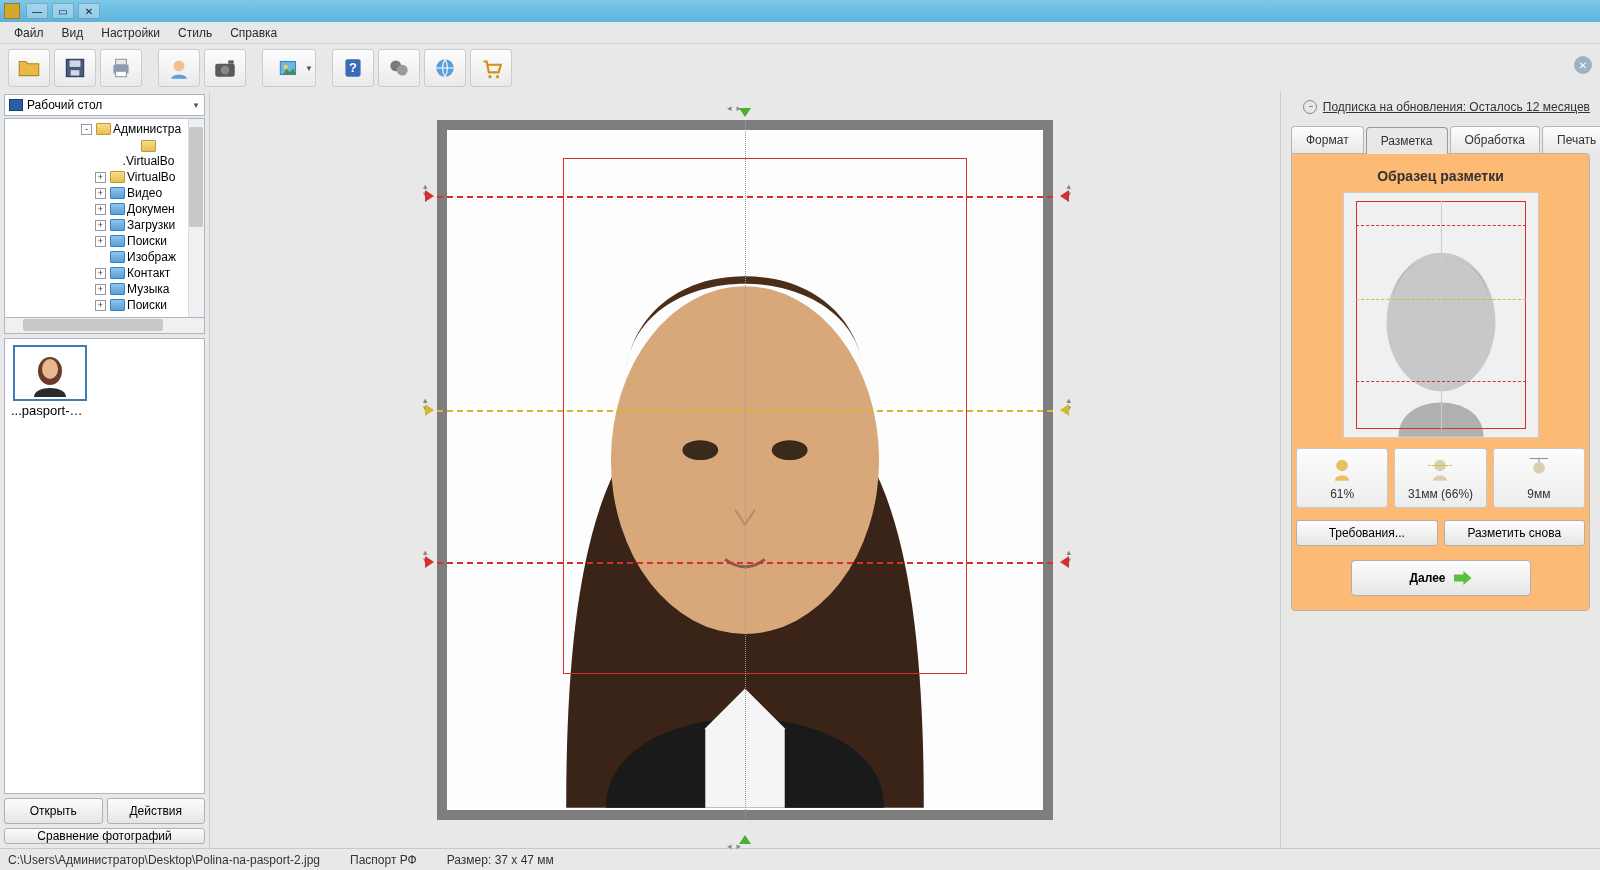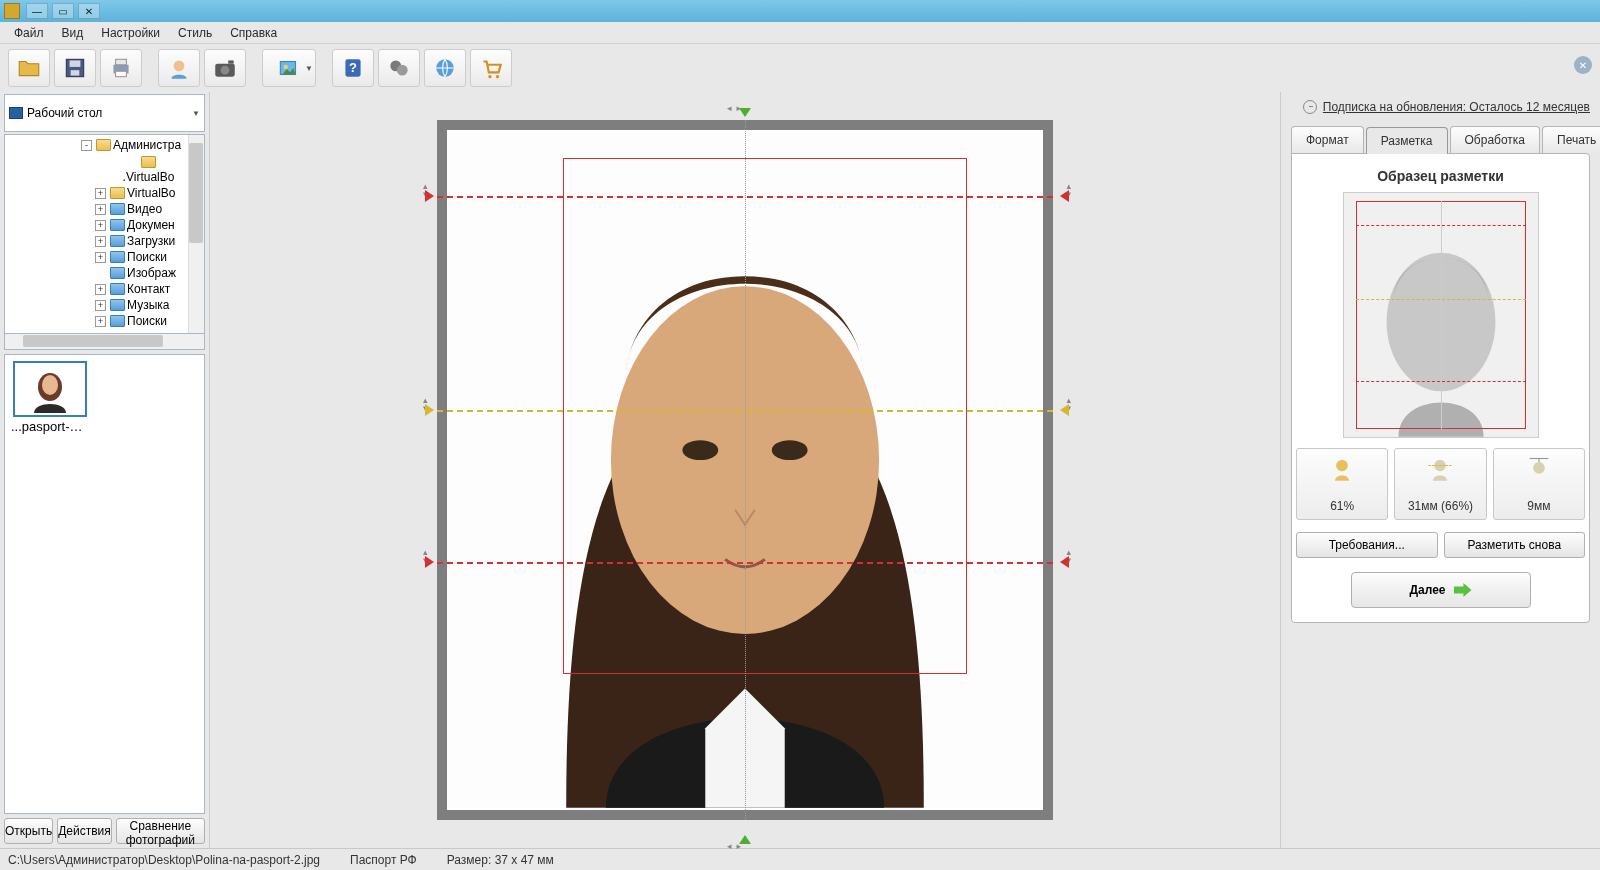--- a/index.html
+++ b/index.html
@@ -26,39 +26,39 @@
 .close-hint { position: absolute; right: 8px; top: 12px; width: 18px; height: 18px; border-radius: 50%; background: #9bb3c5; color: #fff; font-size: 10px; display: flex; align-items: center; justify-content: center; cursor: pointer; }
 .subscription { position: absolute; right: 110px; font-size: 12px; color: #333; display: flex; align-items: center; gap: 6px; text-decoration: underline; }
 .subscription .clock { width: 14px; height: 14px; border: 1.5px solid #888; border-radius: 50%; position: relative; }
 .subscription .clock::after { content: ''; position: absolute; width: 4px; height: 1px; background: #888; top: 5px; left: 5px; }
 
 
 .main { display: flex; height: 756px; }
 
 
 .sidebar { width: 210px; background: #e8e8e8; border-right: 1px solid #ccc; display: flex; flex-direction: column; padding: 2px 4px 4px 4px; }
-.loc-dropdown { height: 38px; background: #fff; border: 1px solid #a9b7c9; display: flex; align-items: center; padding: 0 4px; gap: 4px; cursor: pointer; }
+.loc-dropdown { height: 22px; background: #fff; border: 1px solid #a9b7c9; display: flex; align-items: center; padding: 0 4px; gap: 4px; cursor: pointer; }
 .loc-dropdown .desk-icon { width: 14px; height: 12px; background: #2a5fa3; border: 1px solid #1a3f73; }
 .loc-dropdown .arrow { margin-left: auto; font-size: 8px; color: #555; }
 .tree { flex: 0 0 200px; background: #fff; border: 1px solid #a9b7c9; margin-top: 2px; overflow: auto; padding: 2px; position: relative; }
 .tree-scroll { position: absolute; right: 0; top: 0; bottom: 0; width: 16px; background: #f0f0f0; border-left: 1px solid #ddd; }
 .tree-thumb { position: absolute; right: 1px; top: 8px; width: 14px; height: 100px; background: #c8c8c8; border-radius: 2px; }
 .tree-node { display: flex; align-items: center; gap: 2px; padding: 1px 0; font-size: 12px; white-space: nowrap; cursor: pointer; }
 .tree-node .expand { width: 11px; height: 11px; border: 1px solid #999; background: #fff; display: flex; align-items: center; justify-content: center; font-size: 9px; color: #333; margin-right: 2px; }
 .tree-node .folder { width: 15px; height: 12px; background: linear-gradient(#f7dc8f, #e8c050); border: 1px solid #c09830; border-radius: 1px; }
 .tree-node .folder.blue { background: linear-gradient(#8fc5ef, #5a9ed8); border-color: #3a7eb8; }
 .tree-hscroll { height: 16px; background: #f0f0f0; border: 1px solid #a9b7c9; border-top: none; position: relative; }
 .tree-hscroll .hthumb { position: absolute; left: 18px; top: 1px; height: 12px; width: 140px; background: #c8c8c8; border-radius: 2px; }
 
 .thumbs { flex: 1; background: #fff; border: 1px solid #a9b7c9; margin-top: 4px; padding: 6px; overflow: auto; }
 .thumb { width: 78px; display: flex; flex-direction: column; align-items: center; gap: 2px; cursor: pointer; }
 .thumb-img { width: 74px; height: 56px; border: 2px solid #3a7eb8; background: #fff; display: flex; align-items: center; justify-content: center; }
 .thumb-label { font-size: 13px; max-width: 78px; overflow: hidden; text-overflow: ellipsis; white-space: nowrap; }
 
-.side-btns { margin-top: 4px; display: flex; flex-direction: row; gap: 4px; }
+.side-btns { margin-top: 4px; display: flex; flex-direction: column; gap: 4px; }
 .side-btns .row { display: flex; gap: 4px; }
 .side-btn { flex: 1; height: 26px; background: linear-gradient(#fdfdfd, #e5e5e5); border: 1px solid #b0b0b0; border-radius: 3px; font-size: 12px; cursor: pointer; }
 
 
 .canvas-area { flex: 1; background: #e8e8e8; display: flex; align-items: center; justify-content: center; position: relative; }
 .canvas-wrap { width: 656px; height: 760px; position: relative; }
 .canvas { position: absolute; left: 20px; top: 30px; width: 616px; height: 700px; background: #7e7e7e; }
 .photo { position: absolute; left: 10px; top: 10px; right: 10px; bottom: 10px; background: #fefefe; display: flex; align-items: center; justify-content: center; overflow: hidden; }
 .crop-rect { position: absolute; left: 126px; top: 38px; width: 404px; height: 516px; border: 1.5px solid #d43030; pointer-events: none; }
 .guide-h { position: absolute; left: 20px; right: 20px; height: 0; border-top: 2px dashed; pointer-events: none; }
@@ -72,28 +72,28 @@
 .handle.up    { border-left: 6px solid transparent; border-right: 6px solid transparent; border-bottom: 9px solid; }
 .handle.green { color: #4caf30; border-top-color: currentColor; border-bottom-color: currentColor; }
 .small-arrows { position: absolute; display: flex; flex-direction: column; gap: 1px; font-size: 9px; color: #888; line-height: 8px; }
 .small-arrows.h { flex-direction: row; }
 
 
 .right-panel { width: 320px; background: #e8e8e8; border-left: 1px solid #ccc; padding: 36px 10px 10px 10px; display: flex; flex-direction: column; }
 .tabs { display: flex; gap: 2px; }
 .tab { padding: 6px 14px; background: linear-gradient(#fdfdfd, #e8e8e8); border: 1px solid #b5b5b5; border-bottom: none; border-radius: 4px 4px 0 0; font-size: 12px; cursor: pointer; color: #333; }
 .tab.active { background: #e8e8e8; border-color: #999; position: relative; top: 1px; z-index: 2; }
-.panel-body { border: 1px solid #b5b5b5; background: #ffffff; padding: 14px 4px; border-radius: 0 4px 4px 4px; }
+.panel-body { border: 1px solid #b5b5b5; background: #fdba74; padding: 14px 4px; border-radius: 0 4px 4px 4px; }
 .sample-title { text-align: center; font-weight: bold; font-size: 14px; color: #333; margin-bottom: 8px; }
 .sample-box { width: 196px; height: 246px; margin: 0 auto; background: #f3f3f3; border: 1px solid #ccc; position: relative; }
 .sample-crop { position: absolute; left: 12px; top: 8px; right: 12px; bottom: 8px; border: 1.5px solid #d43030; }
 .sample-line { position: absolute; left: 12px; right: 12px; border-top: 1.5px dashed; }
 .metrics { display: flex; gap: 6px; margin-top: 10px; justify-content: center; }
 .metric { flex: 1; background: linear-gradient(#fdfdfd, #ececec); border: 1px solid #c8c8c8; border-radius: 3px; padding: 6px 4px; text-align: center; font-size: 11px; color: #555; display: flex; flex-direction: column; align-items: center; gap: 4px; }
-.metric .mval { color: #333; margin-top: 12px; }
+.metric .mval { color: #333; }
 .panel-btns { display: flex; gap: 6px; margin-top: 12px; }
 .panel-btn { flex: 1; height: 26px; background: linear-gradient(#fdfdfd, #e5e5e5); border: 1px solid #b0b0b0; border-radius: 3px; font-size: 12px; cursor: pointer; }
 .next-btn { width: 180px; height: 36px; margin: 14px auto 0; background: linear-gradient(#fdfdfd, #e5e5e5); border: 1px solid #b0b0b0; border-radius: 4px; font-size: 13px; font-weight: bold; display: flex; align-items: center; justify-content: center; gap: 8px; cursor: pointer; }
 .next-arrow { width: 18px; height: 14px; background: #5ac040; clip-path: polygon(0 25%, 55% 25%, 55% 0, 100% 50%, 55% 100%, 55% 75%, 0 75%); }
 
 
 .statusbar { height: 22px; background: #e8e8e8; border-top: 1px solid #c8c8c8; display: flex; align-items: center; padding: 0 8px; gap: 30px; font-size: 12px; color: #333; }
 
 
 .portrait-svg { width: 100%; height: 100%; }

